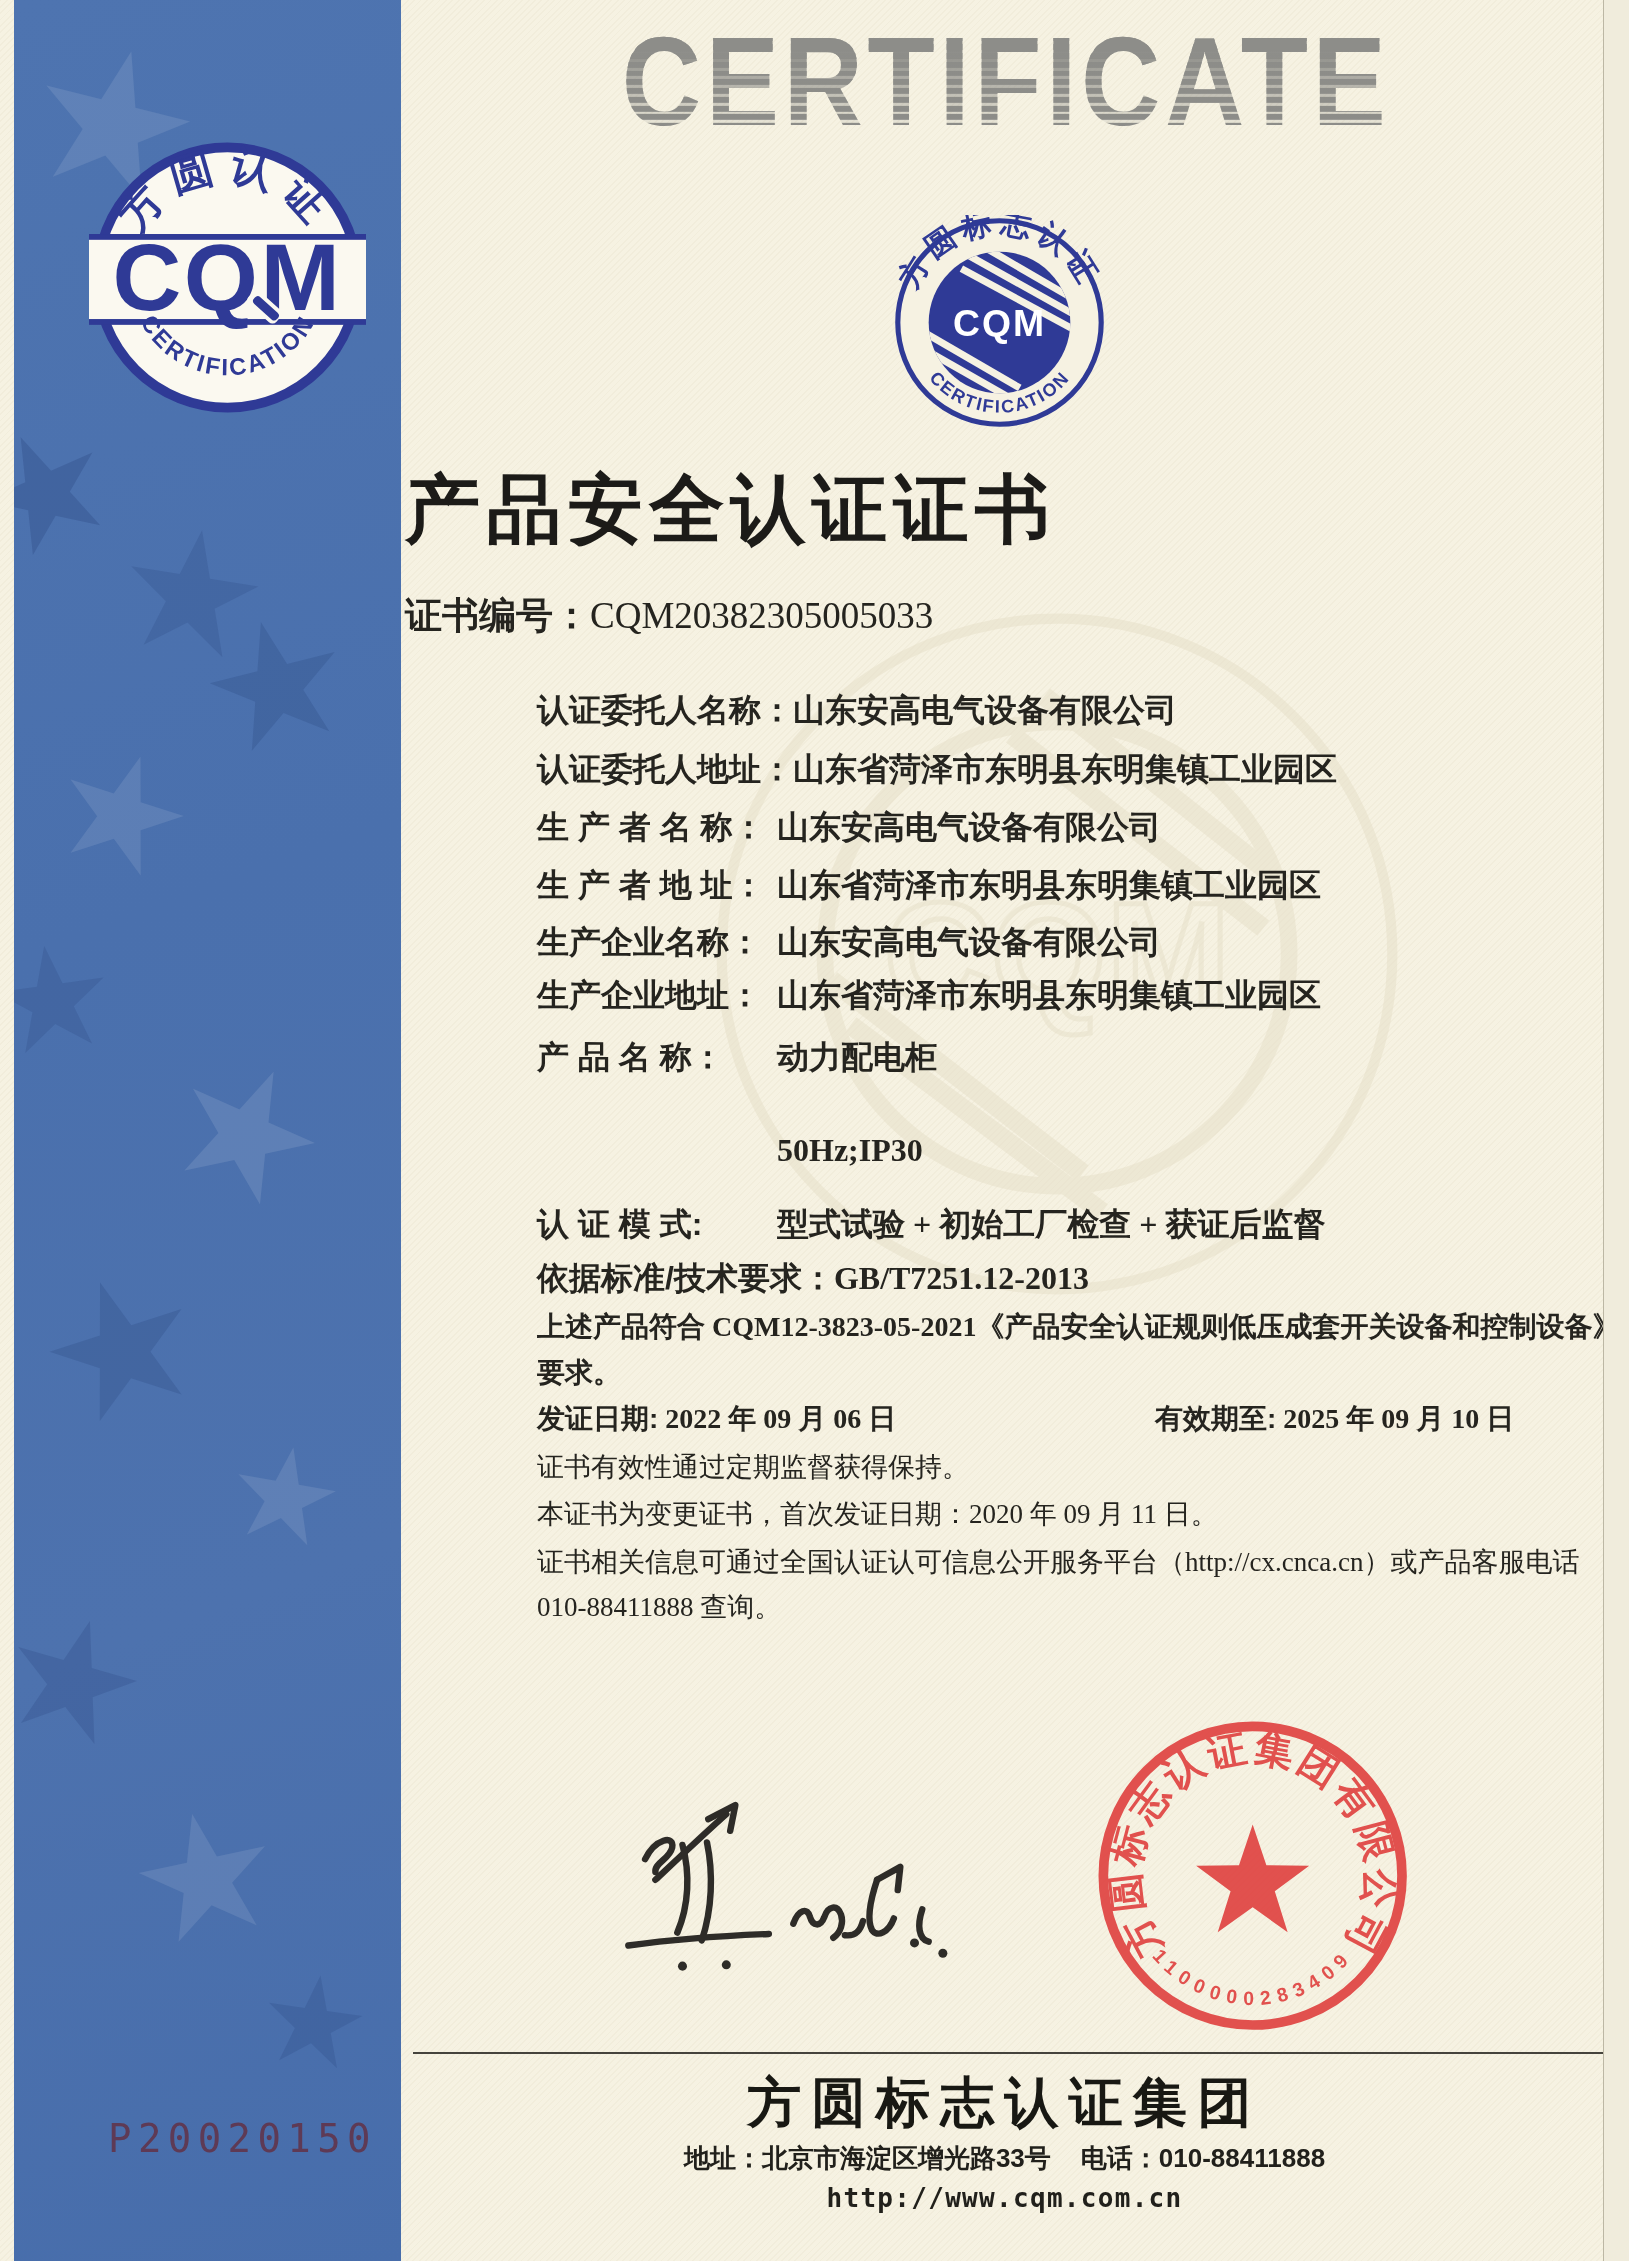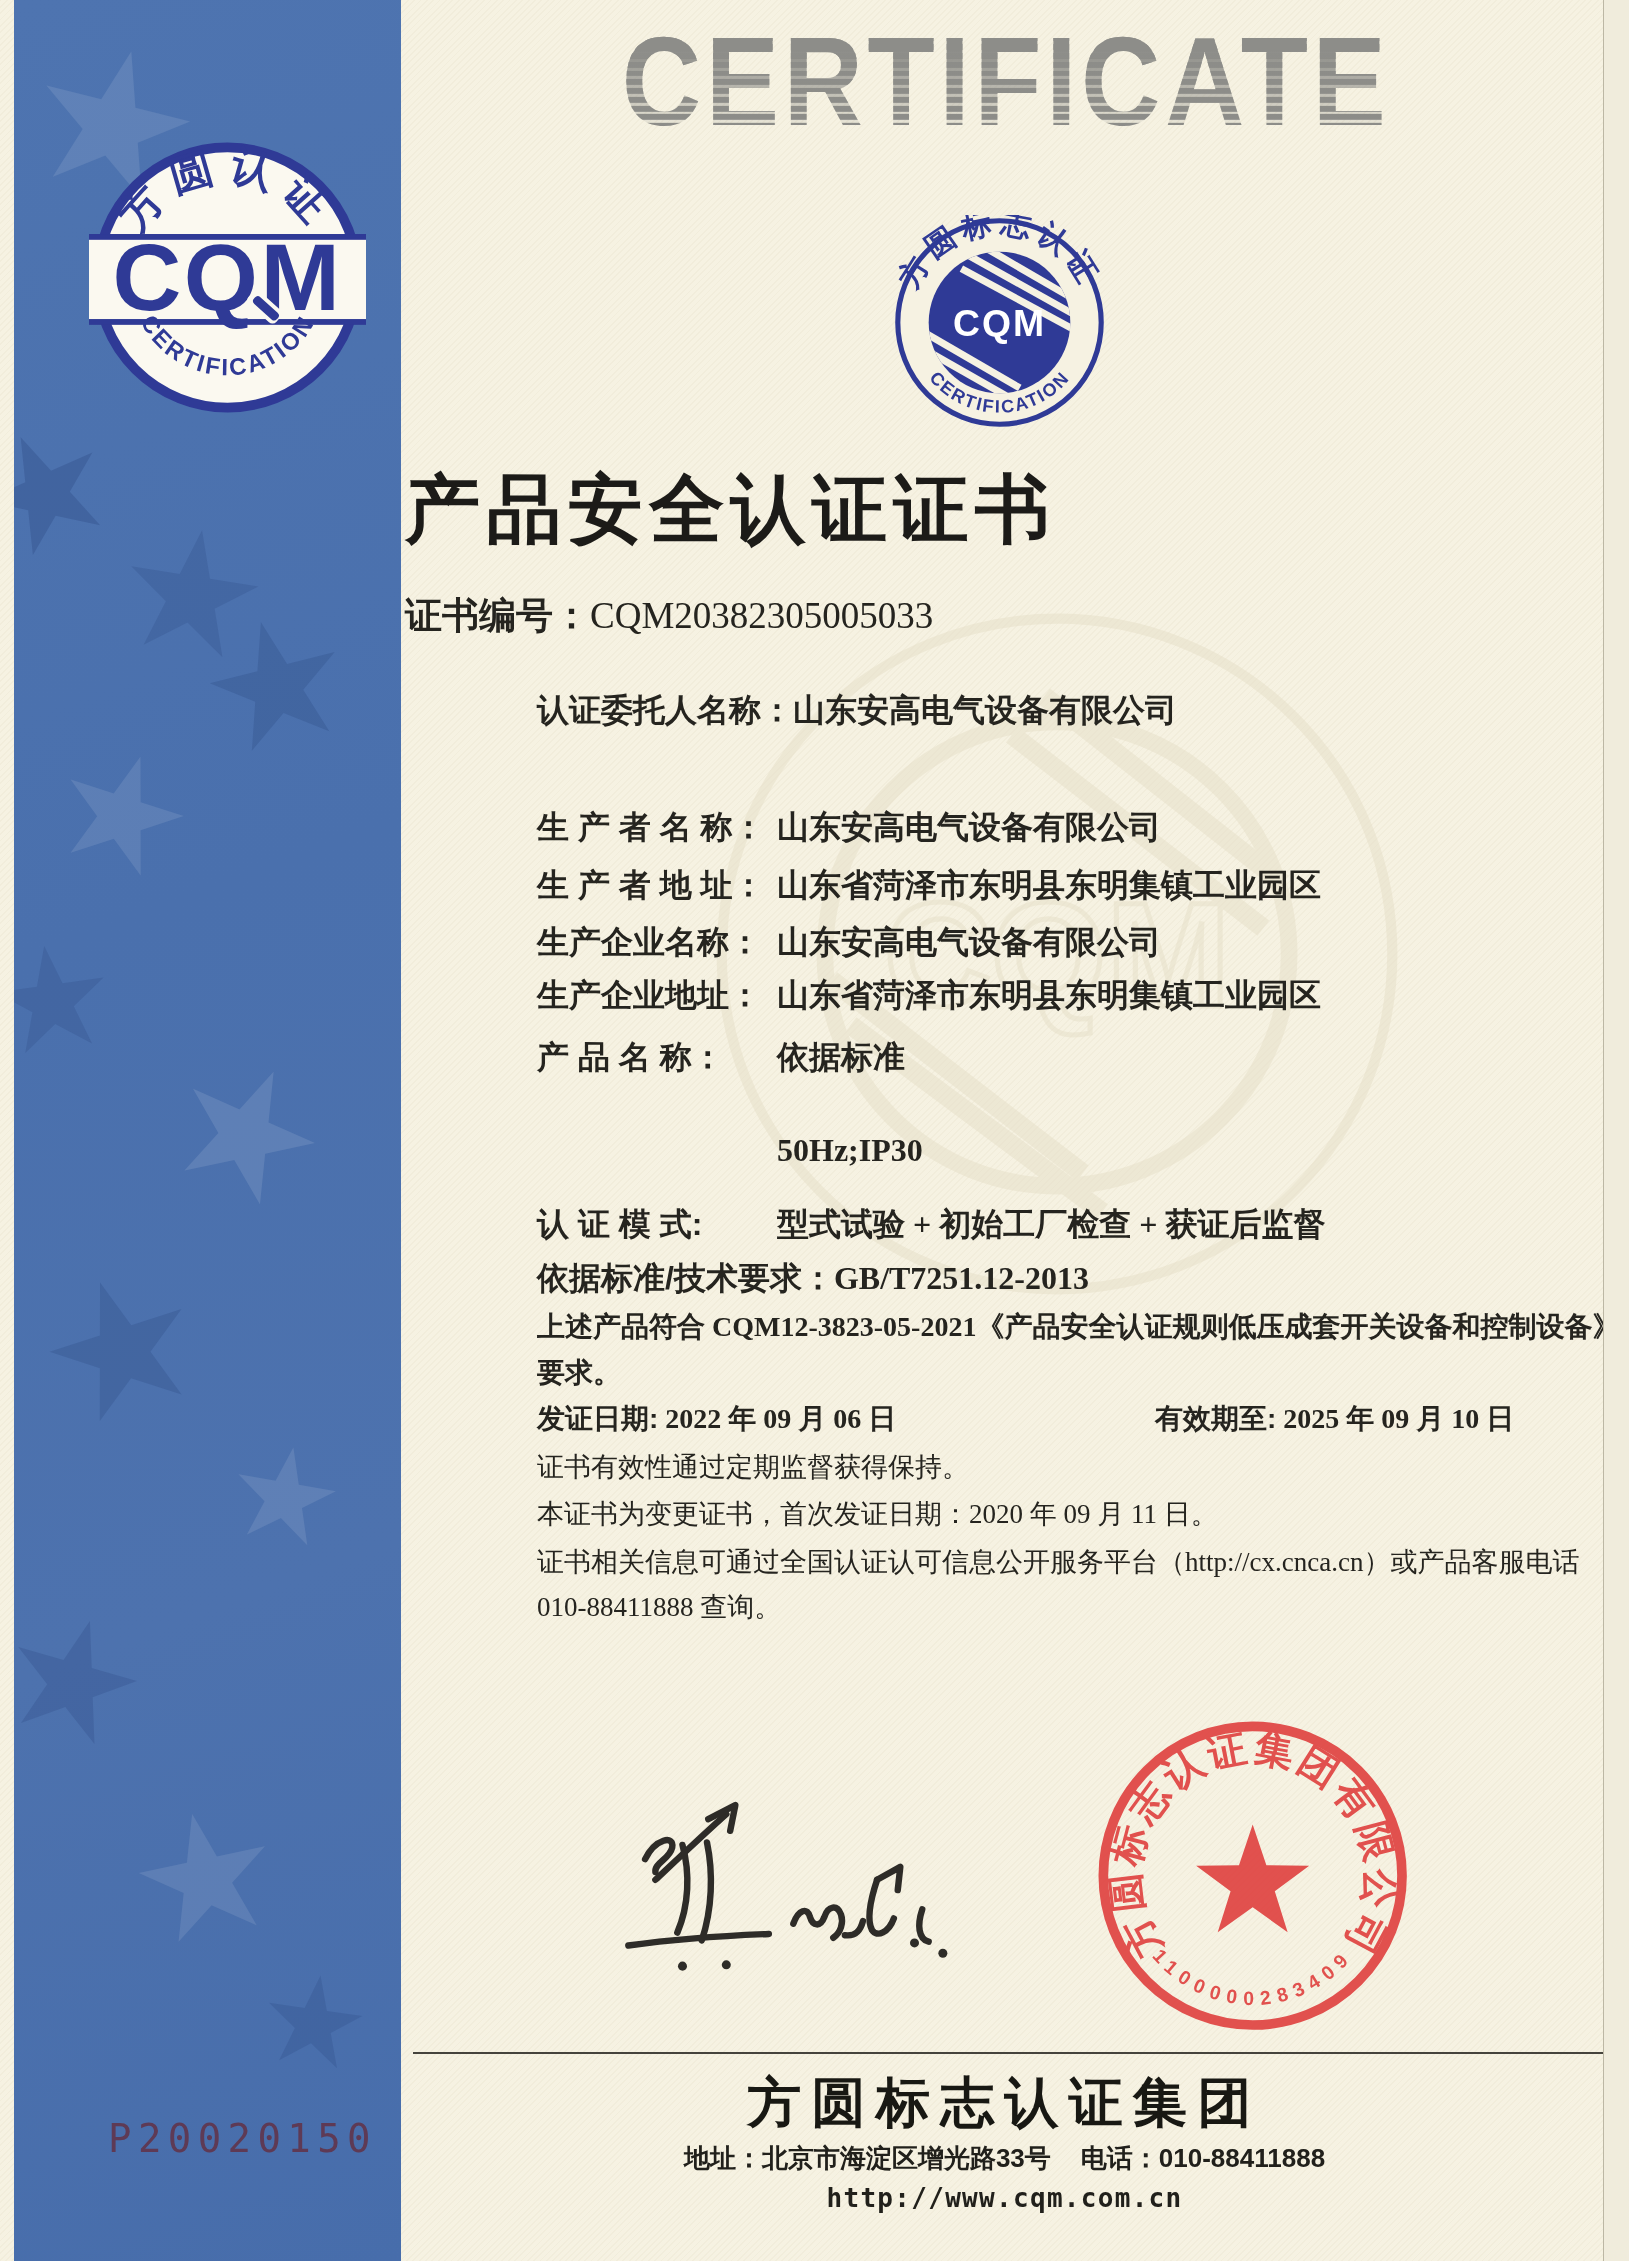--- a/index.html
+++ b/index.html
@@ -139,25 +139,26 @@
     </g>
     <text x="580" y="660" text-anchor="middle" font-size="230" font-weight="900" fill="none" stroke="#e6dfc8" stroke-width="8">CQM</text>
   </svg>
 
   <div class="doc-title">产品安全认证证书</div>
   <div class="cert-no">
     <span class="lbl">证书编号：</span><span class="val">CQM20382305005033</span>
   </div>
 
   <div class="line" style="top:689px"><span class="lbl">认证委托人名称：</span><span class="val">山东安高电气设备有限公司</span></div>
+  <div class="line" style="top:748px"><span class="lbl">认证委托人地址：</span><span class="val">山东省菏泽市东明县东明集镇工业园区</span></div>
   <div class="line" style="top:806px"><span class="lbl">生 产 者 名 称：</span><span class="val">山东安高电气设备有限公司</span></div>
   <div class="line" style="top:864px"><span class="lbl">生 产 者 地 址：</span><span class="val">山东省菏泽市东明县东明集镇工业园区</span></div>
   <div class="line" style="top:921px"><span class="lbl">生产企业名称：</span><span class="val">山东安高电气设备有限公司</span></div>
   <div class="line" style="top:974px"><span class="lbl">生产企业地址：</span><span class="val">山东省菏泽市东明县东明集镇工业园区</span></div>
-  <div class="line" style="top:1036px"><span class="lbl">产 品 名 称：</span><span class="val">依据标准</span></div>
+  <div class="line" style="top:1036px"><span class="lbl">产 品 名 称：</span><span class="val">动力配电柜</span></div>
   <div class="line" style="top:1132px;left:777px"><span class="val">50Hz;IP30</span></div>
   <div class="line" style="top:1203px"><span class="lbl">认 证 模 式:</span><span class="val">型式试验 + 初始工厂检查 + 获证后监督</span></div>
   <div class="line" style="top:1257px"><span class="lbl">依据标准/技术要求：</span><span class="val">GB/T7251.12-2013</span></div>
 
   <div class="line statement" style="top:1308px">上述产品符合 CQM12-3823-05-2021《产品安全认证规则低压成套开关设备和控制设备》的</div>
   <div class="line statement" style="top:1354px">要求。</div>
 
   <div class="line dates" style="top:1400px;font-size:28px">
     <span class="lbl2">发证日期:</span>
     <span class="val">2022 年 09 月 06 日</span>

